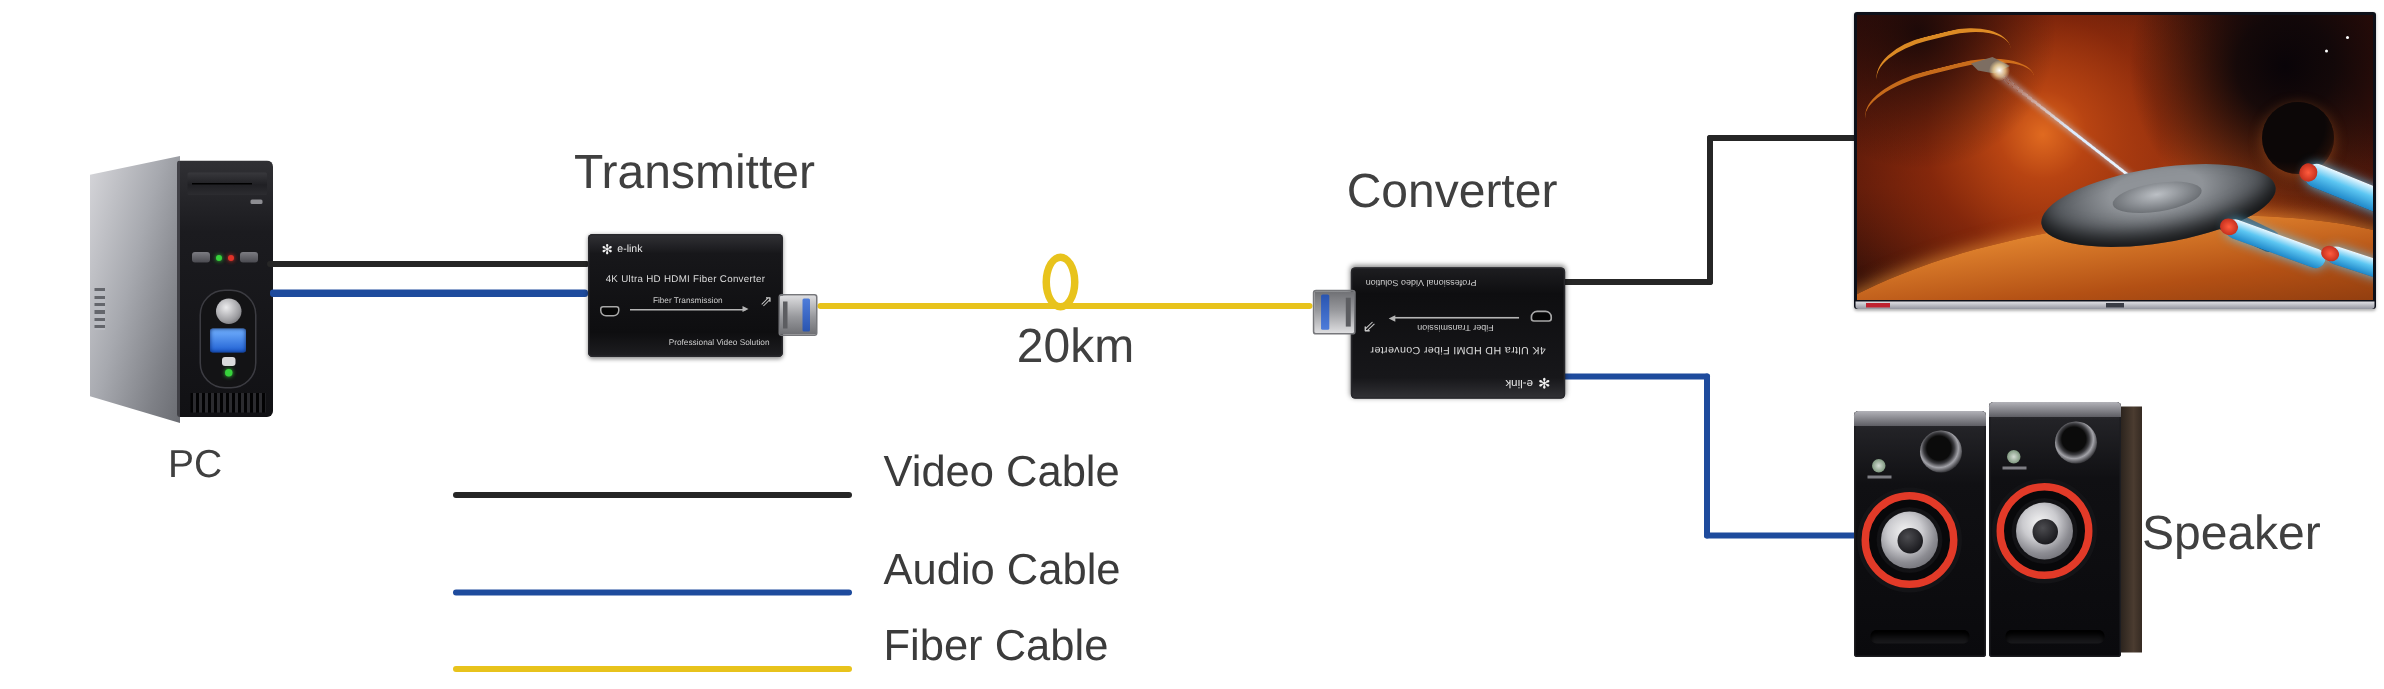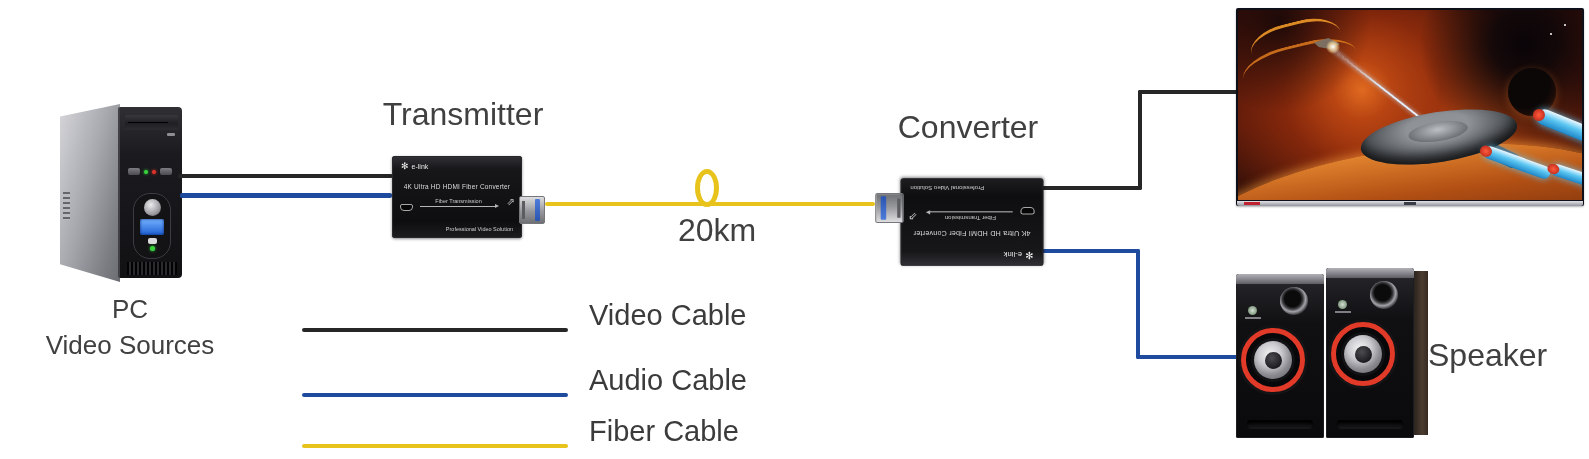--- a/index.html
+++ b/index.html
@@ -180,21 +180,20 @@
         <div class="lcd"></div>
         <div class="pbtn"></div>
         <div class="pled"></div>
       </div>
       <div class="grille"></div>
     </div>
   </div>
 
   <div class="txt pc-label">
     <div>PC</div>
-    <div>Video Sources</div>
   </div>
   <div class="txt title tx-title">Transmitter</div>
   <div class="txt title rx-title">Converter</div>
   <div class="txt distance">20km</div>
   <div class="txt speaker-label">Speaker</div>
 
   <div class="cable" style="left: 178px; top: 174px; width: 215px; height: 4px; background: rgb(38, 38, 38);"></div>
   <div class="cable" style="left: 180px; top: 193px; width: 212px; height: 5px; background: rgb(30, 75, 157);"></div>
 
   <div class="cable" style="left: 545px; top: 202px; width: 330px; height: 4px; background: rgb(232, 195, 28);"></div>

